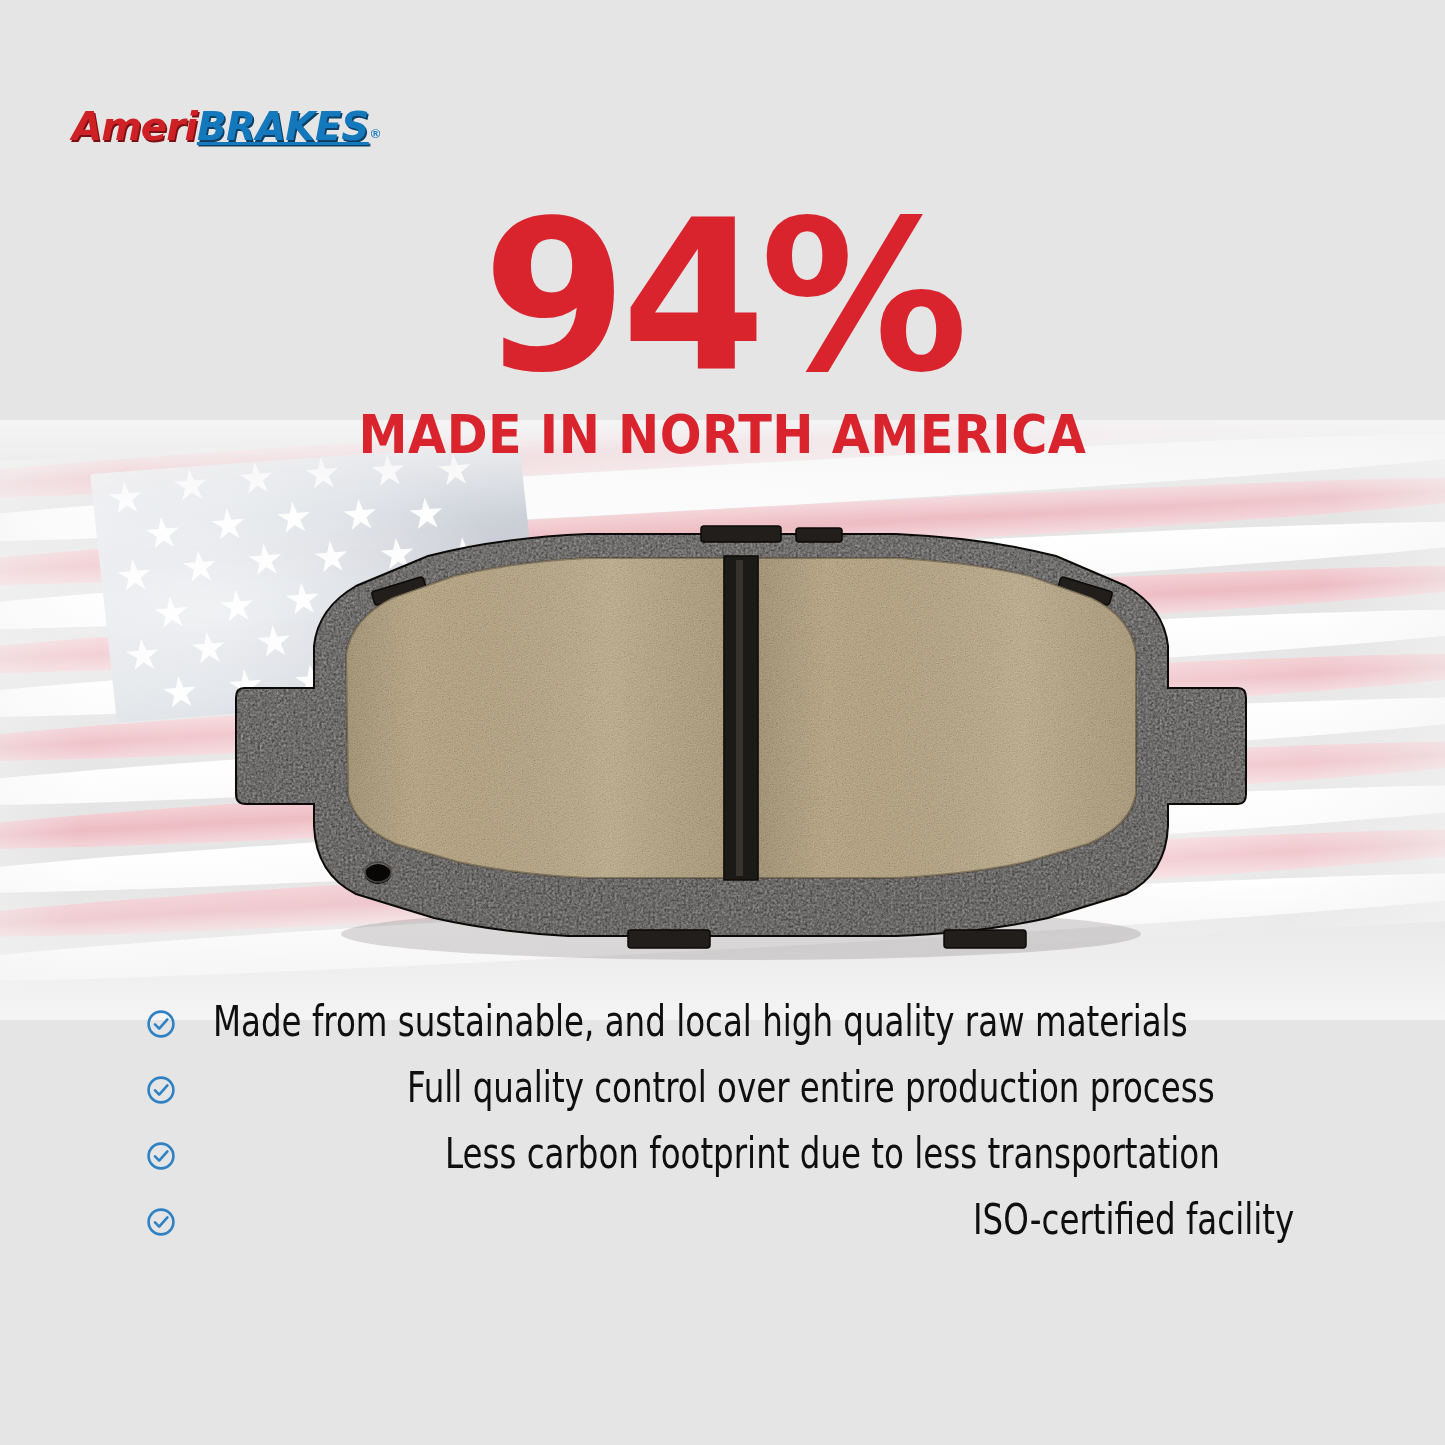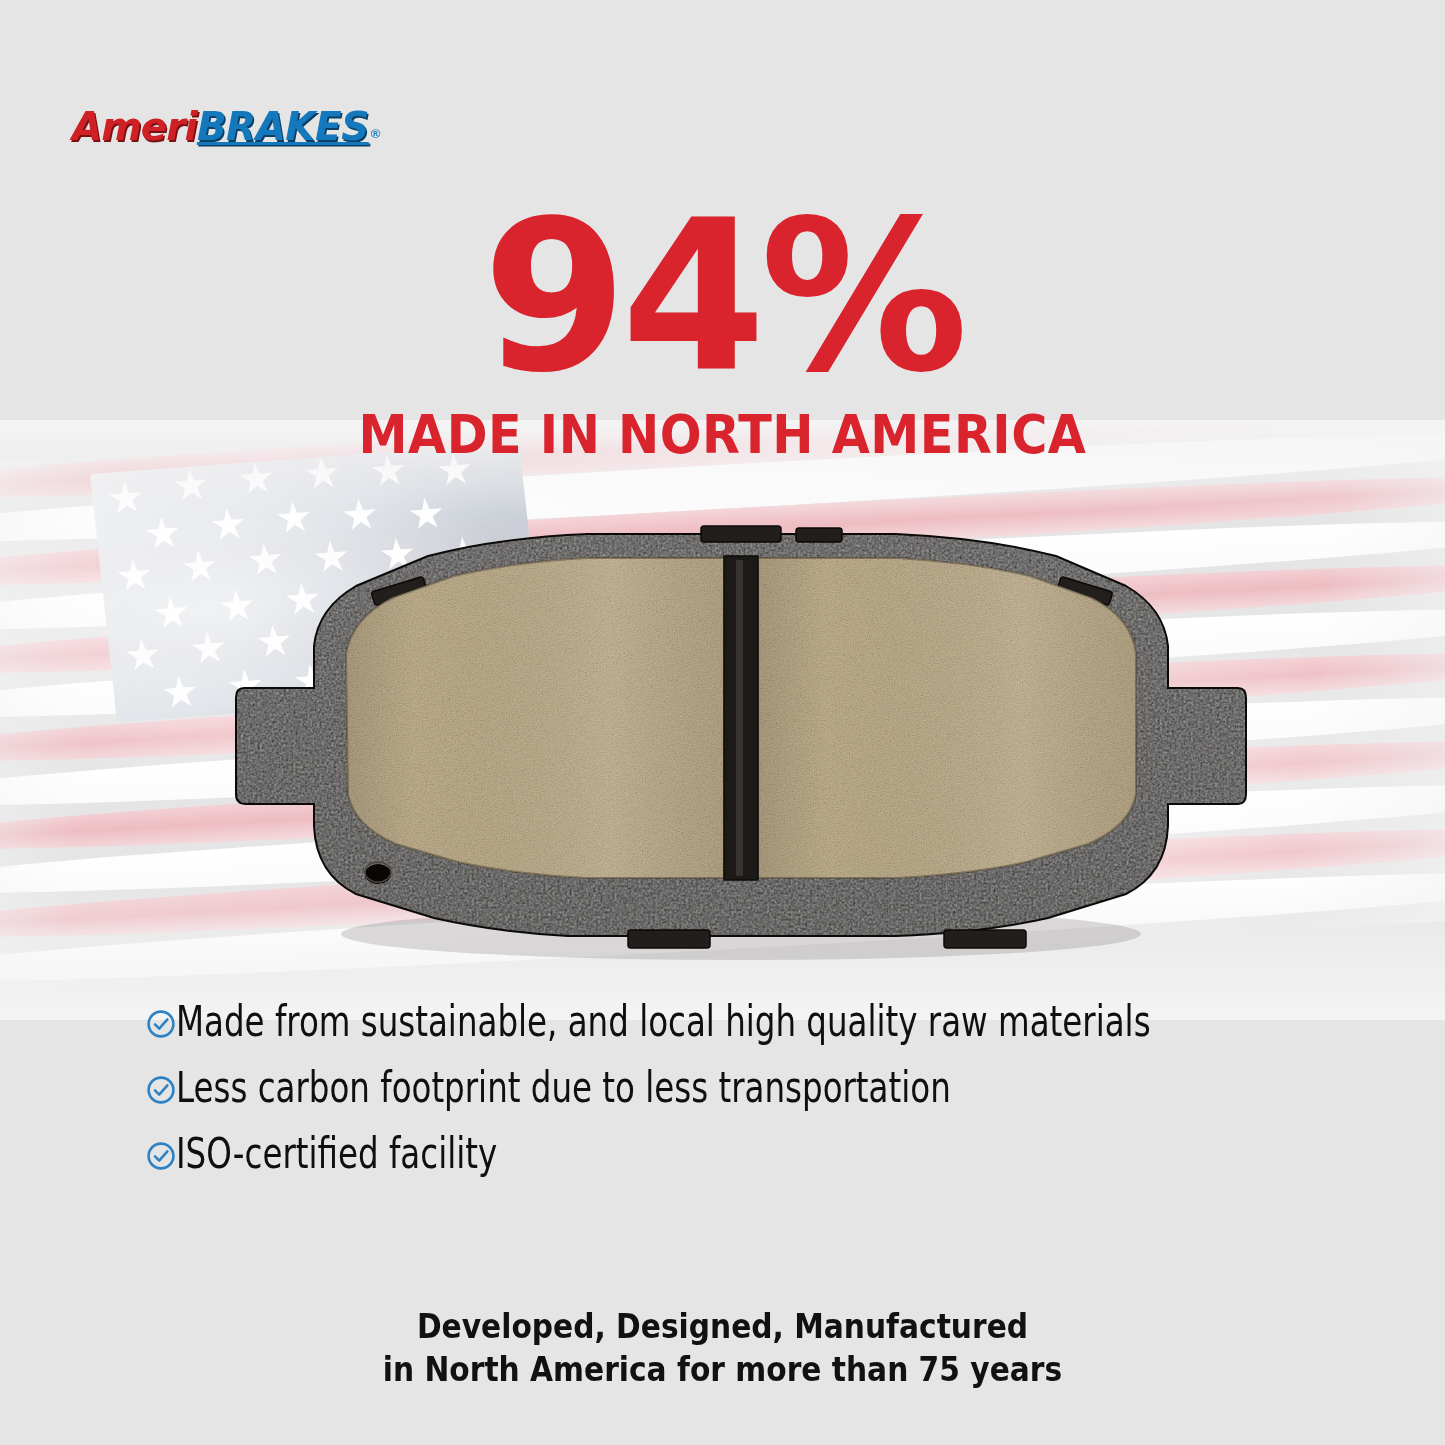--- a/index.html
+++ b/index.html
@@ -145,20 +145,21 @@
     position:absolute;
     left:146px; top:1000px;
     width:1200px;
     z-index:6;
   }
   .bullet{
     display:flex;
     align-items:center;
     gap:0;
     margin-bottom:22px;
+    justify-content:space-between;
   }
   .check{
     flex:0 0 auto;
     width:30px; height:30px;
     position:relative;
     top:2px;
   }
   .bullet-text{
     font-family:"DejaVu Sans Condensed","DejaVu Sans", sans-serif;
     font-size:42px;
@@ -413,20 +414,29 @@
     <div class="bullet">
       <span class="check">
         <svg viewBox="0 0 30 30" width="30" height="30">
           <circle cx="15" cy="15" r="12.4" fill="none" stroke="#2e82c4" stroke-width="2.6"></circle>
           <path d="M9 15.4 L13.2 19.6 L21.4 10.4" fill="none" stroke="#2e82c4" stroke-width="2.6" stroke-linecap="round" stroke-linejoin="round"></path>
         </svg>
       </span>
       <span class="bullet-text">Made from sustainable, and local high quality raw materials</span>
     </div>
 
+    <div class="bullet">
+      <span class="check">
+        <svg viewBox="0 0 30 30" width="30" height="30">
+          <circle cx="15" cy="15" r="12.4" fill="none" stroke="#2e82c4" stroke-width="2.6"></circle>
+          <path d="M9 15.4 L13.2 19.6 L21.4 10.4" fill="none" stroke="#2e82c4" stroke-width="2.6" stroke-linecap="round" stroke-linejoin="round"></path>
+        </svg>
+      </span>
+      <span class="bullet-text">Full quality control over entire production process</span>
+    </div>
 
     <div class="bullet">
       <span class="check">
         <svg viewBox="0 0 30 30" width="30" height="30">
           <circle cx="15" cy="15" r="12.4" fill="none" stroke="#2e82c4" stroke-width="2.6"></circle>
           <path d="M9 15.4 L13.2 19.6 L21.4 10.4" fill="none" stroke="#2e82c4" stroke-width="2.6" stroke-linecap="round" stroke-linejoin="round"></path>
         </svg>
       </span>
       <span class="bullet-text">Less carbon footprint due to less transportation</span>
     </div>
@@ -436,18 +446,14 @@
         <svg viewBox="0 0 30 30" width="30" height="30">
           <circle cx="15" cy="15" r="12.4" fill="none" stroke="#2e82c4" stroke-width="2.6"></circle>
           <path d="M9 15.4 L13.2 19.6 L21.4 10.4" fill="none" stroke="#2e82c4" stroke-width="2.6" stroke-linecap="round" stroke-linejoin="round"></path>
         </svg>
       </span>
       <span class="bullet-text">ISO-certified facility</span>
     </div>
 
   </div>
 
-  <div id="footer">
-    <div class="line">Developed, Designed, Manufactured</div>
-    <div class="line">in North America for more than 75 years</div>
-  </div>
 
 </div>
 
 </body></html>

